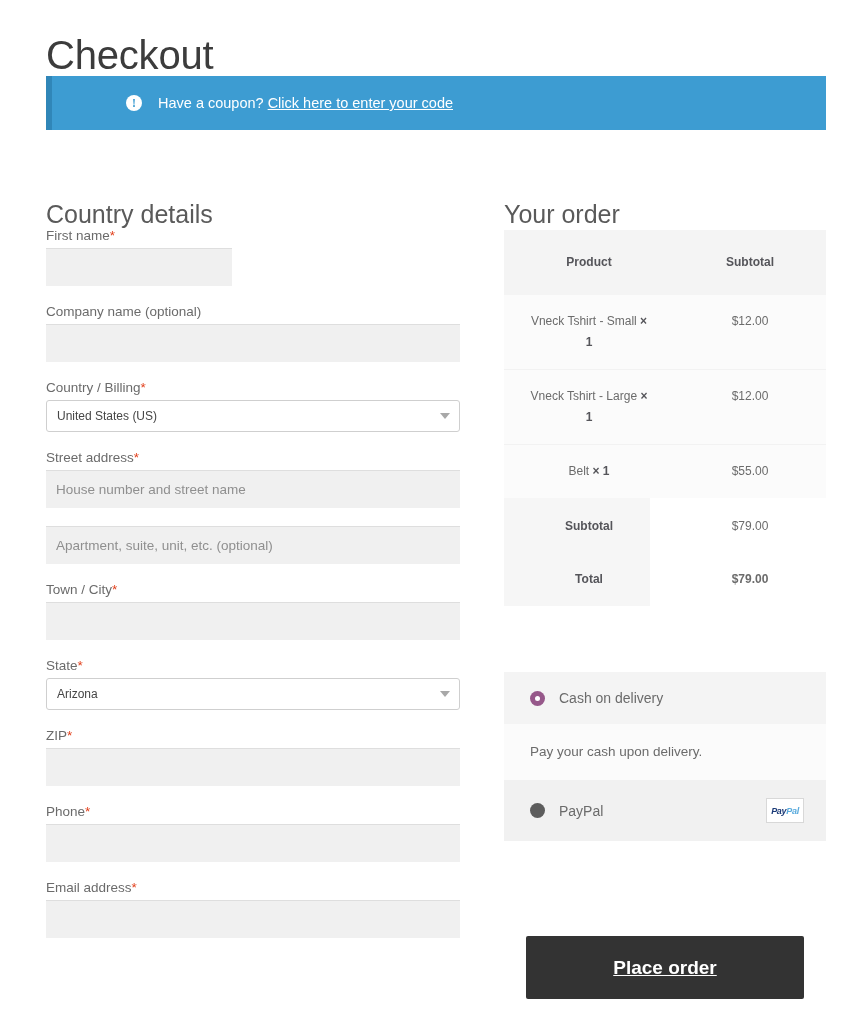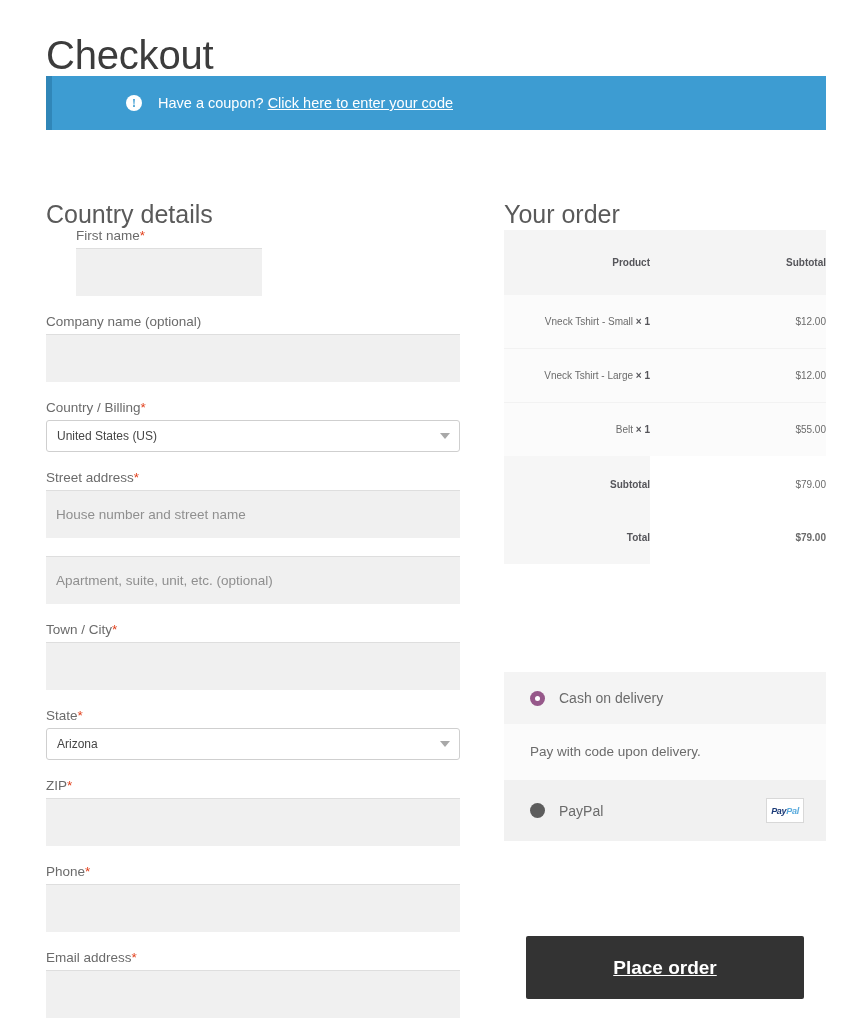--- a/index.html
+++ b/index.html
@@ -54,30 +54,30 @@
   #order-heading   { position: absolute; left: 504px; top: 178px; }
 
   
   .billing { position: absolute; left: 46px; top: 228px; width: 414px; }
   .field-label {
     font-size: 13.5px; color: #6b6b6b; line-height: 16px;
     margin-bottom: 4px; display: block; white-space: nowrap;
   }
   .req { color: #e2401c; font-size: 13.5px; }
   .text-input {
-    width: 100%; height: 48px;
+    width: 100%; height: 38px;
     background: #f0f0f0;
     border: none; border-top: 1px solid #dedede;
     font-size: 13.5px; color: #6b6b6b;
     padding: 0 10px; outline: none;
     font-family: "Liberation Sans", sans-serif;
     display: block;
   }
   .text-input::placeholder { color: #8f8f8f; opacity: 1; }
-  .row-two { display: flex; gap: 8px; margin-left: 30px; }
+  .row-two { display: flex; gap: 8px; }
   .col-half { width: 186px; }
   .field-block { margin-bottom: 18px; }
 
   .select-wrap { position: relative; width: 100%; }
   .select-box {
     width: 100%; height: 32px;
     background: #ffffff;
     border: 1px solid #cfcfcf; border-radius: 3px;
     font-size: 12px; color: #454545;
     padding: 0 28px 0 10px;
@@ -93,23 +93,23 @@
     pointer-events: none;
   }
 
   
   .order-panel {
     position: absolute; left: 504px; top: 230px;
     width: 322px; background: #fbfbfb;
   }
   .order-table { width: 100%; border-collapse: collapse; }
   .order-table th, .order-table td {
-    text-align: right; vertical-align: top;
+    text-align: center; vertical-align: top;
     padding: 16px 0 16px 24px;
-    font-size: 10px; color: #6b6b6b; line-height: 21px;
+    font-size: 12px; color: #6b6b6b; line-height: 21px;
   }
   .order-table th {
     background: #f4f4f4; font-weight: bold; color: #55555a;
     padding-top: 22px; padding-bottom: 22px;
   }
   .order-table .col-prod { width: 146px; }
   .order-table tr.item td { background: #fbfbfb; }
   .order-table tr.item + tr.item td { border-top: 1px solid #f2f2f2; }
   .qty { font-weight: bold; color: #55555a; }
   .order-table tr.total-row td.label-cell {
@@ -311,21 +311,21 @@
     </table>
   </div>
 
   <div class="payment-panel">
 
     <div class="pay-method selected">
       <span class="radio on"></span>
       <span class="pay-label">Cash on delivery</span>
     </div>
 
-    <div class="pay-desc">Pay with code upon delivery.</div>
+    <div class="pay-desc">Pay your cash upon delivery.</div>
 
     <div class="pay-method paypal">
       <span class="radio off"></span>
       <span class="pay-label">PayPal</span>
       <span class="paypal-badge">
         <span class="pp-a">Pay</span>
           <span class="pp-b">Pal</span>
       </span>
     </div>
 

